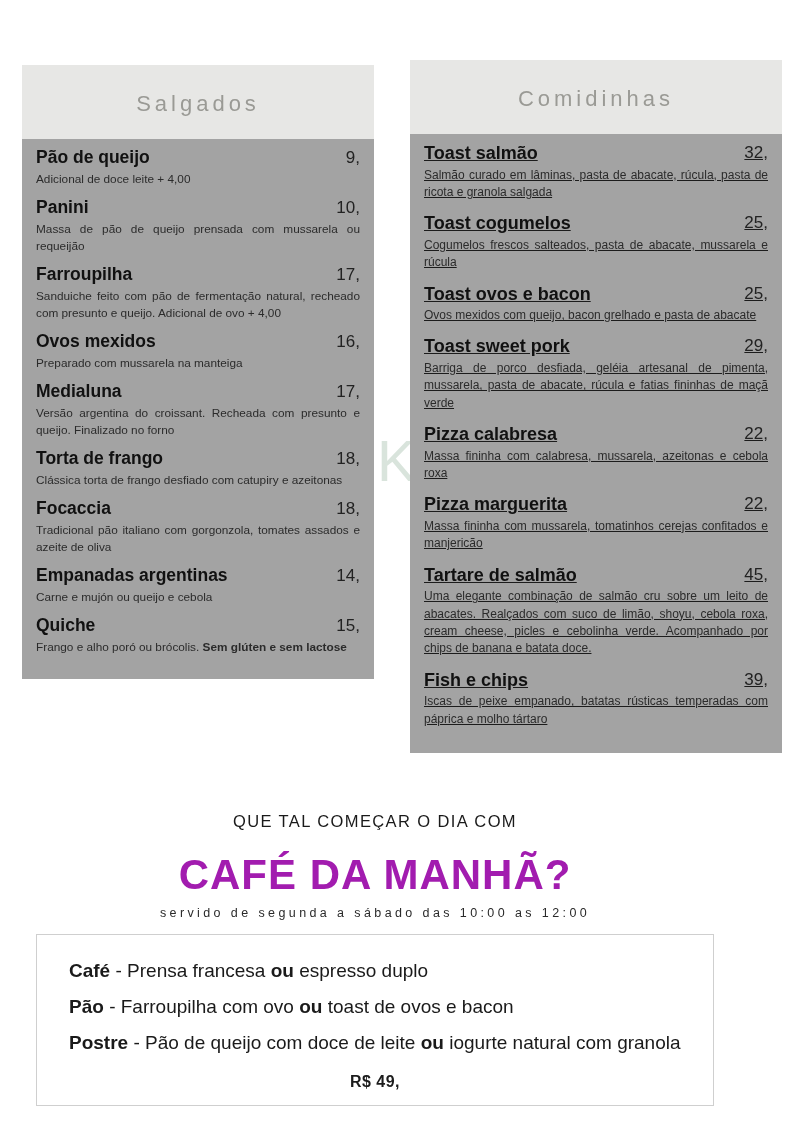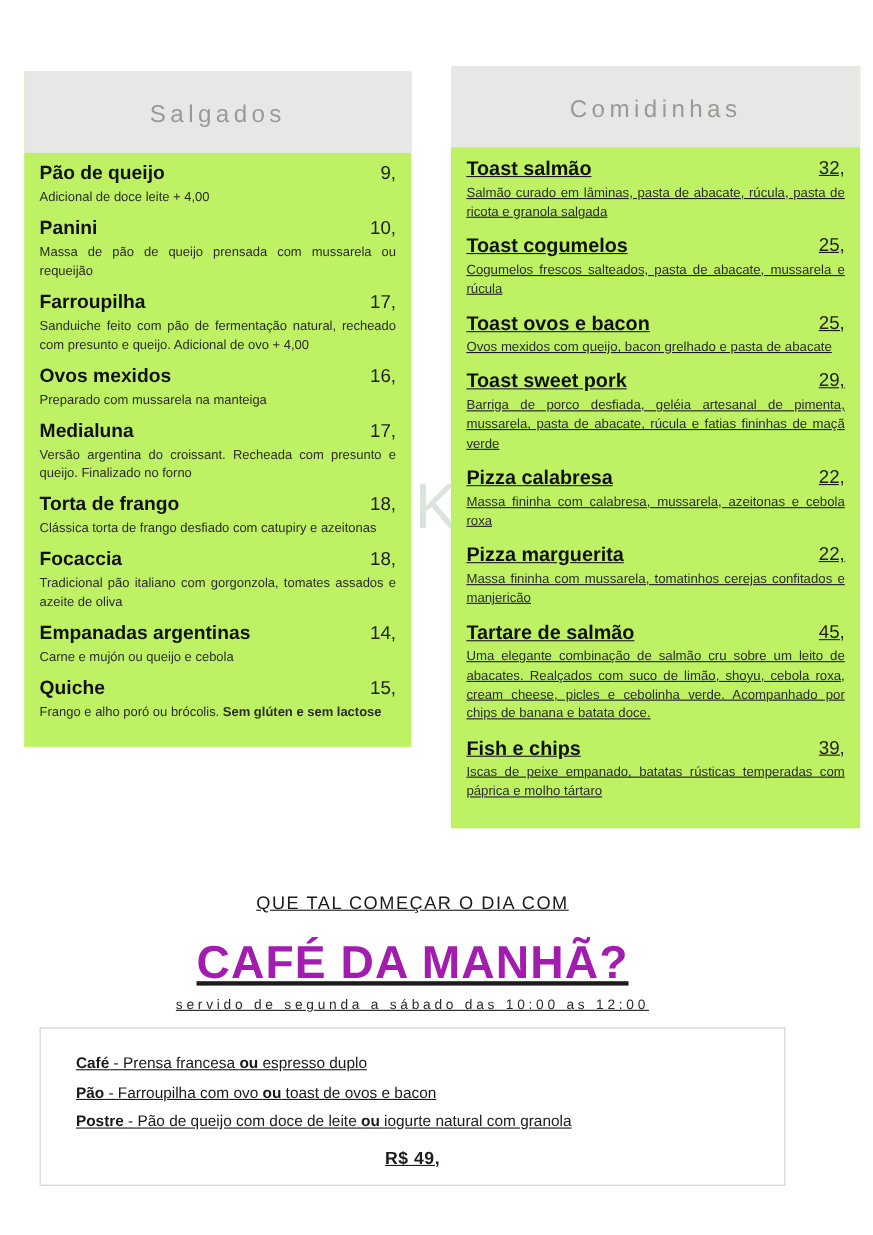--- a/index.html
+++ b/index.html
@@ -55,21 +55,21 @@
   
   .columns {
     position: absolute;
     top: 60px;
     left: 0;
     width: 794px;
     z-index: 2;
   }
   .col {
     position: absolute;
-    background: #bef264;
+    background: #a3a3a3;
     box-sizing: border-box;
   }
   .col-left {
     left: 22px;
     top: 5px;
     width: 352px;
     padding: 0 0 14px 0;
   }
   .col-right {
     left: 410px;
@@ -132,21 +132,20 @@
   
 
   
   .breakfast {
     position: absolute;
     top: 812px;
     left: 0;
     width: 750px;
     text-align: center;
     z-index: 2;
-    text-decoration: underline;
   }
   .bf-pre {
     font-size: 16.5px;
     letter-spacing: 1.4px;
     color: #1a1a1a;
     font-weight: 400;
   }
   .bf-title {
     font-size: 42px;
     font-weight: bold;
@@ -160,21 +159,21 @@
     color: #2a2a2a;
     margin-top: 7px;
   }
   .bf-box {
     margin: 14px 36px 0 36px;
     border: 1px solid #cfcfcf;
     padding: 18px 0 14px 0;
     text-align: left;
   }
   .bf-line {
-    font-size: 14px;
+    font-size: 19px;
     color: #1a1a1a;
     padding: 0 0 0 32px;
     line-height: 1.9;
   }
   .bf-line b {
     font-weight: bold;
   }
   .bf-price {
     text-align: center;
     font-size: 16px;

